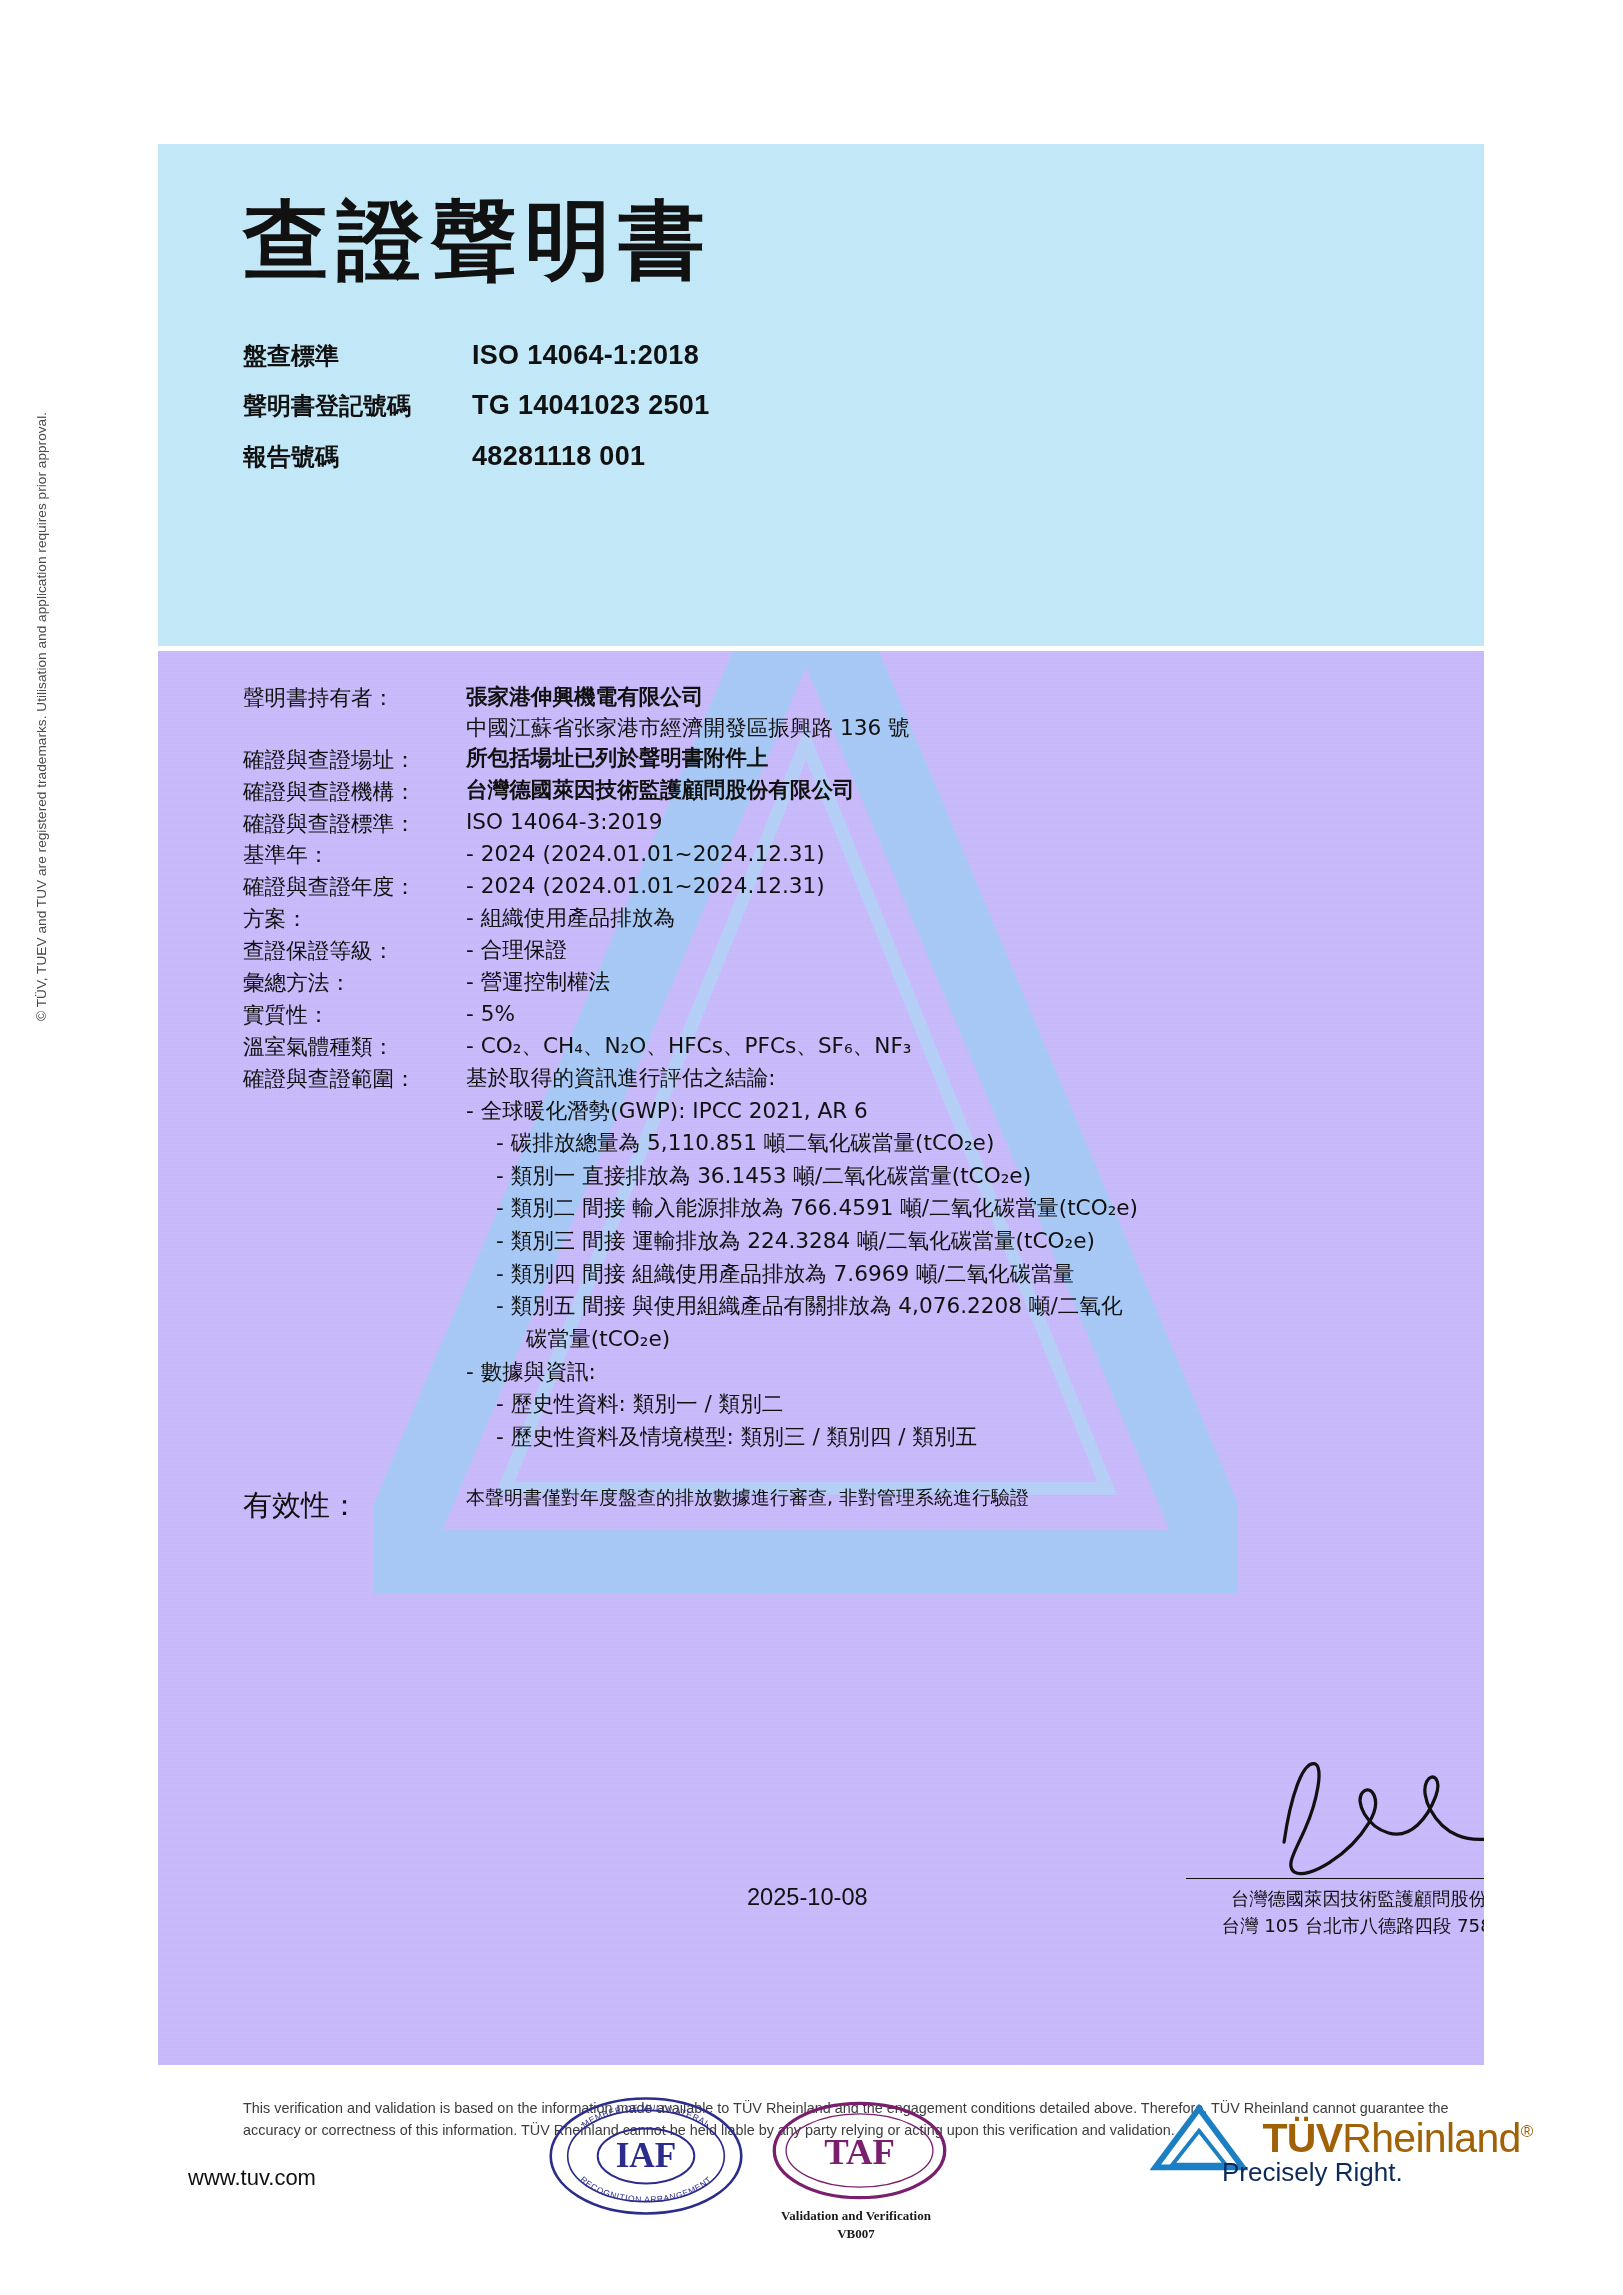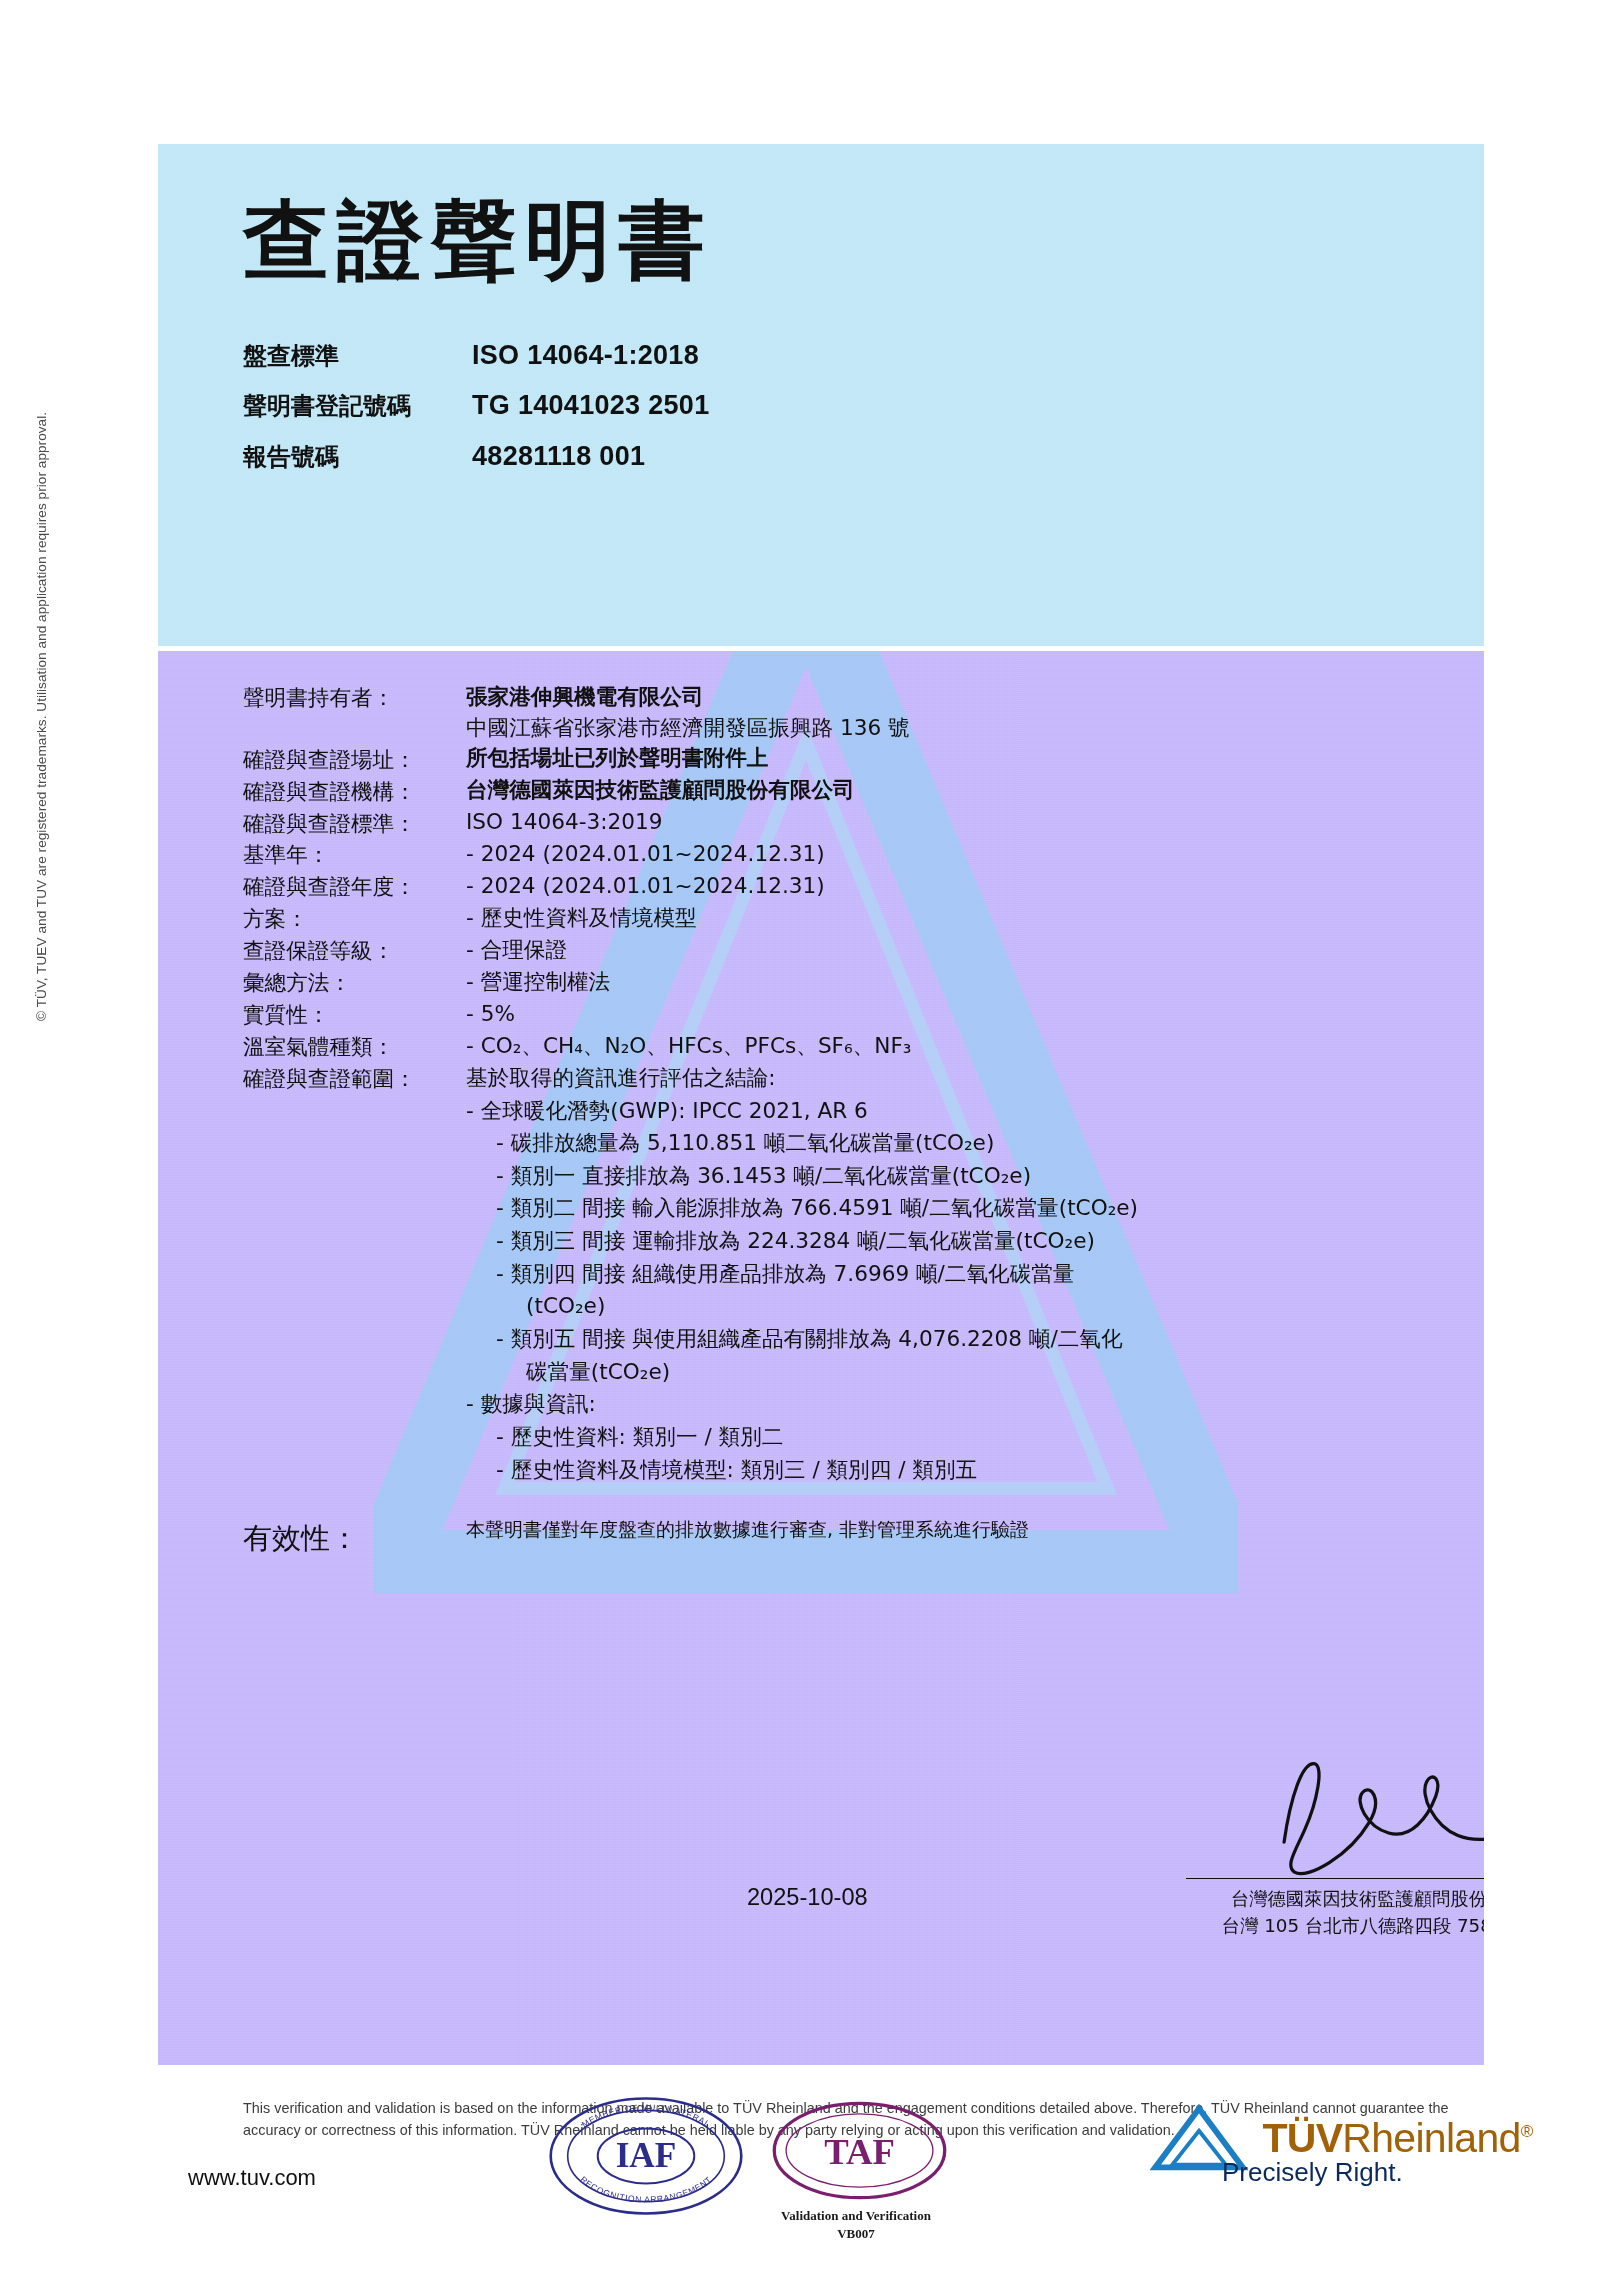--- a/index.html
+++ b/index.html
@@ -355,21 +355,21 @@
           <div class="row-value">- 2024 (2024.01.01~2024.12.31)</div>
         </div>
 
         <div class="row">
           <div class="row-label">確證與查證年度：</div>
           <div class="row-value">- 2024 (2024.01.01~2024.12.31)</div>
         </div>
 
         <div class="row">
           <div class="row-label">方案：</div>
-          <div class="row-value">- 歷史性資料及情境模型</div>
+          <div class="row-value">- 組織使用產品排放為</div>
         </div>
 
         <div class="row">
           <div class="row-label">查證保證等級：</div>
           <div class="row-value">- 合理保證</div>
         </div>
 
         <div class="row">
           <div class="row-label">彙總方法：</div>
           <div class="row-value">- 營運控制權法</div>
@@ -388,21 +388,20 @@
         <div class="row">
           <div class="row-label">確證與查證範圍：</div>
           <div class="row-value">
             <div class="line">基於取得的資訊進行評估之結論:</div>
             <div class="line ind1">- 全球暖化潛勢(GWP): IPCC 2021, AR 6</div>
             <div class="line ind2">- 碳排放總量為 5,110.851 噸二氧化碳當量(tCO₂e)</div>
             <div class="line ind2">- 類別一 直接排放為 36.1453 噸/二氧化碳當量(tCO₂e)</div>
             <div class="line ind2">- 類別二 間接 輸入能源排放為 766.4591 噸/二氧化碳當量(tCO₂e)</div>
             <div class="line ind2">- 類別三 間接 運輸排放為 224.3284 噸/二氧化碳當量(tCO₂e)</div>
             <div class="line ind2">- 類別四 間接 組織使用產品排放為 7.6969 噸/二氧化碳當量</div>
-            <div class="line ind3">(tCO₂e)</div>
             <div class="line ind2">- 類別五 間接 與使用組織產品有關排放為 4,076.2208 噸/二氧化</div>
             <div class="line ind3">碳當量(tCO₂e)</div>
             <div class="line ind1">- 數據與資訊:</div>
             <div class="line ind2">- 歷史性資料: 類別一 / 類別二</div>
             <div class="line ind2">- 歷史性資料及情境模型: 類別三 / 類別四 / 類別五</div>
           </div>
         </div>
 
         <div class="validity" style="padding-left:0">
           <div class="row-label">有效性：</div>

